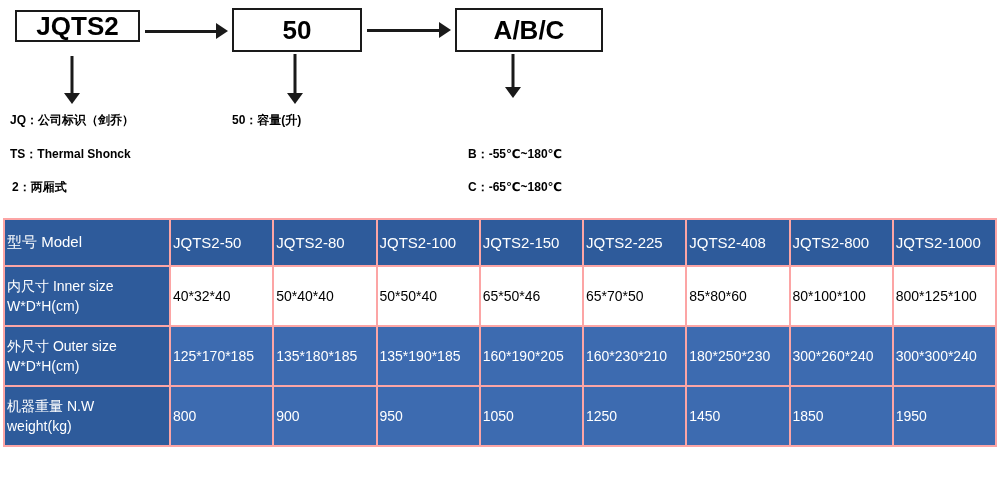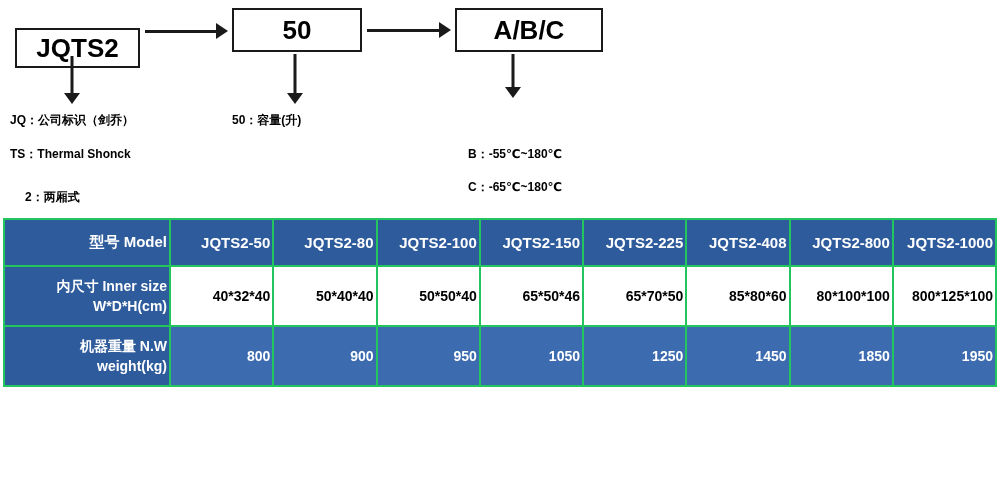--- a/index.html
+++ b/index.html
@@ -15,21 +15,21 @@
   
   .diagram { position: absolute; top: 0; left: 0; width: 1000px; height: 218px; }
 
   .flow-box {
     position: absolute;
     border: 2px solid #1a1a1a;
     background: #ffffff;
     display: flex; align-items: center; justify-content: center;
     font-size: 26px; font-weight: bold; color: #000;
   }
-  .box-1 { left: 15px;  top: 28px; width: 125px; height: 40px; }
+  .box-1 { left: 15px;  top: 10px; width: 125px; height: 32px; }
   .box-2 { left: 232px; top: 8px;  width: 130px; height: 44px; }
   .box-3 { left: 455px; top: 8px;  width: 148px; height: 44px; }
 
   .arrow-right { position: absolute; height: 0; }
   .arrow-right::before {
     content: ""; position: absolute; left: 0; right: 10px; top: -1.5px;
     height: 3px; background: #1a1a1a;
   }
   .arrow-right::after {
     content: ""; position: absolute; right: 0; top: -8px;
@@ -51,38 +51,38 @@
   .ad-2 { left: 287px; top: 54px; height: 50px; }
   .ad-3 { left: 505px; top: 54px; height: 44px; }
 
   .note {
     position: absolute;
     font-size: 12px; font-weight: bold; color: #000;
     white-space: nowrap;
   }
   .nL1 { left: 10px;  top: 112px; }
   .nL2 { left: 10px;  top: 146px; }
-  .nL3 { left: 12px;  top: 189px; margin-left: 13px; }
+  .nL3 { left: 12px;  top: 179px; }
   .nM1 { left: 232px; top: 112px; }
   .nR1 { left: 468px; top: 112px; }
   .nR2 { left: 468px; top: 146px; }
   .nR3 { left: 468px; top: 179px; }
 
   
   .table-wrap { position: absolute; left: 3px; top: 218px; width: 994px; }
   table.spec {
     width: 100%;
     border-collapse: collapse;
     table-layout: fixed;
   }
   table.spec th, table.spec td {
-    border: 2px solid #22c55e;
-    text-align: right;
+    border: 2px solid #fca5a5;
+    text-align: left;
     vertical-align: middle;
-    font-weight: bold;
+    font-weight: normal;
     padding: 4px 2px;
   }
   table.spec col.c-label { width: 166px; }
   thead th {
     background: #2e5b9b;
     color: #ffffff;
     font-size: 15px;
     height: 47px;
   }
   th.row-label {
@@ -159,20 +159,32 @@
             <td>40*32*40</td>
             <td>50*40*40</td>
             <td>50*50*40</td>
             <td>65*50*46</td>
             <td>65*70*50</td>
             <td>85*80*60</td>
             <td>80*100*100</td>
             <td>800*125*100</td>
           </tr>
           <tr class="row-blue">
+            <th class="row-label">外尺寸 Outer size
+W*D*H(cm)</th>
+            <td>125*170*185</td>
+            <td>135*180*185</td>
+            <td>135*190*185</td>
+            <td>160*190*205</td>
+            <td>160*230*210</td>
+            <td>180*250*230</td>
+            <td>300*260*240</td>
+            <td>300*300*240</td>
+          </tr>
+          <tr class="row-blue">
             <th class="row-label">机器重量 N.W
 weight(kg)</th>
             <td>800</td>
             <td>900</td>
             <td>950</td>
             <td>1050</td>
             <td>1250</td>
             <td>1450</td>
             <td>1850</td>
             <td>1950</td>

